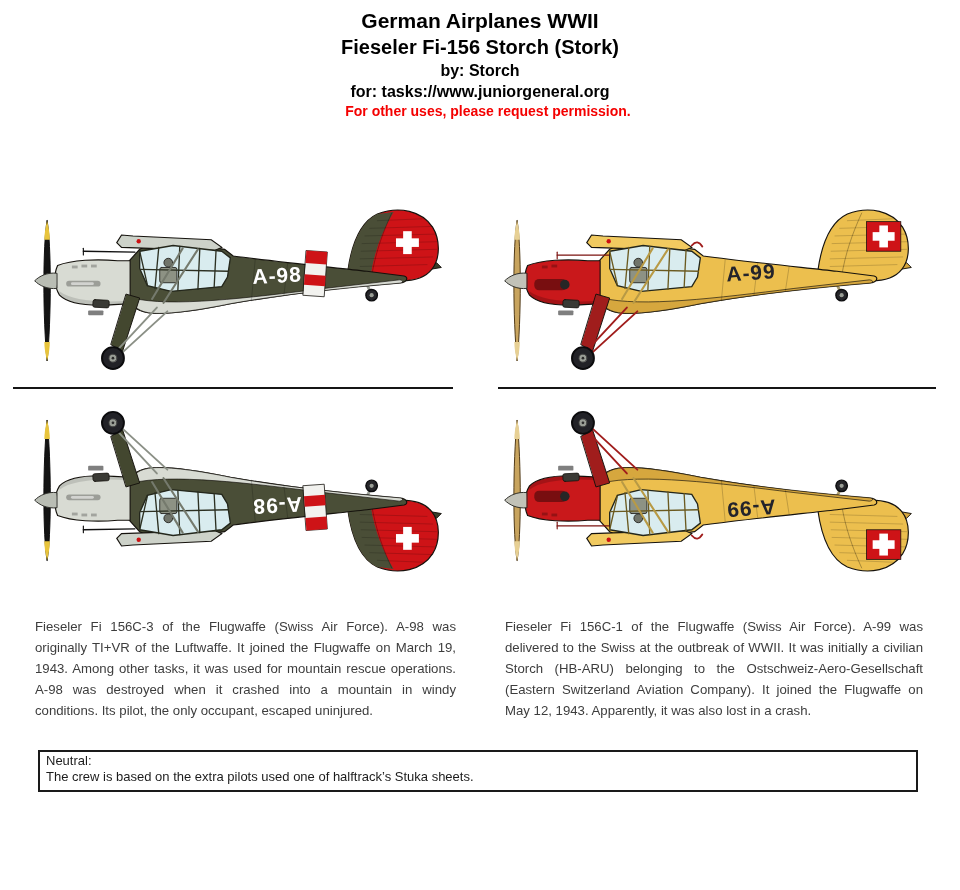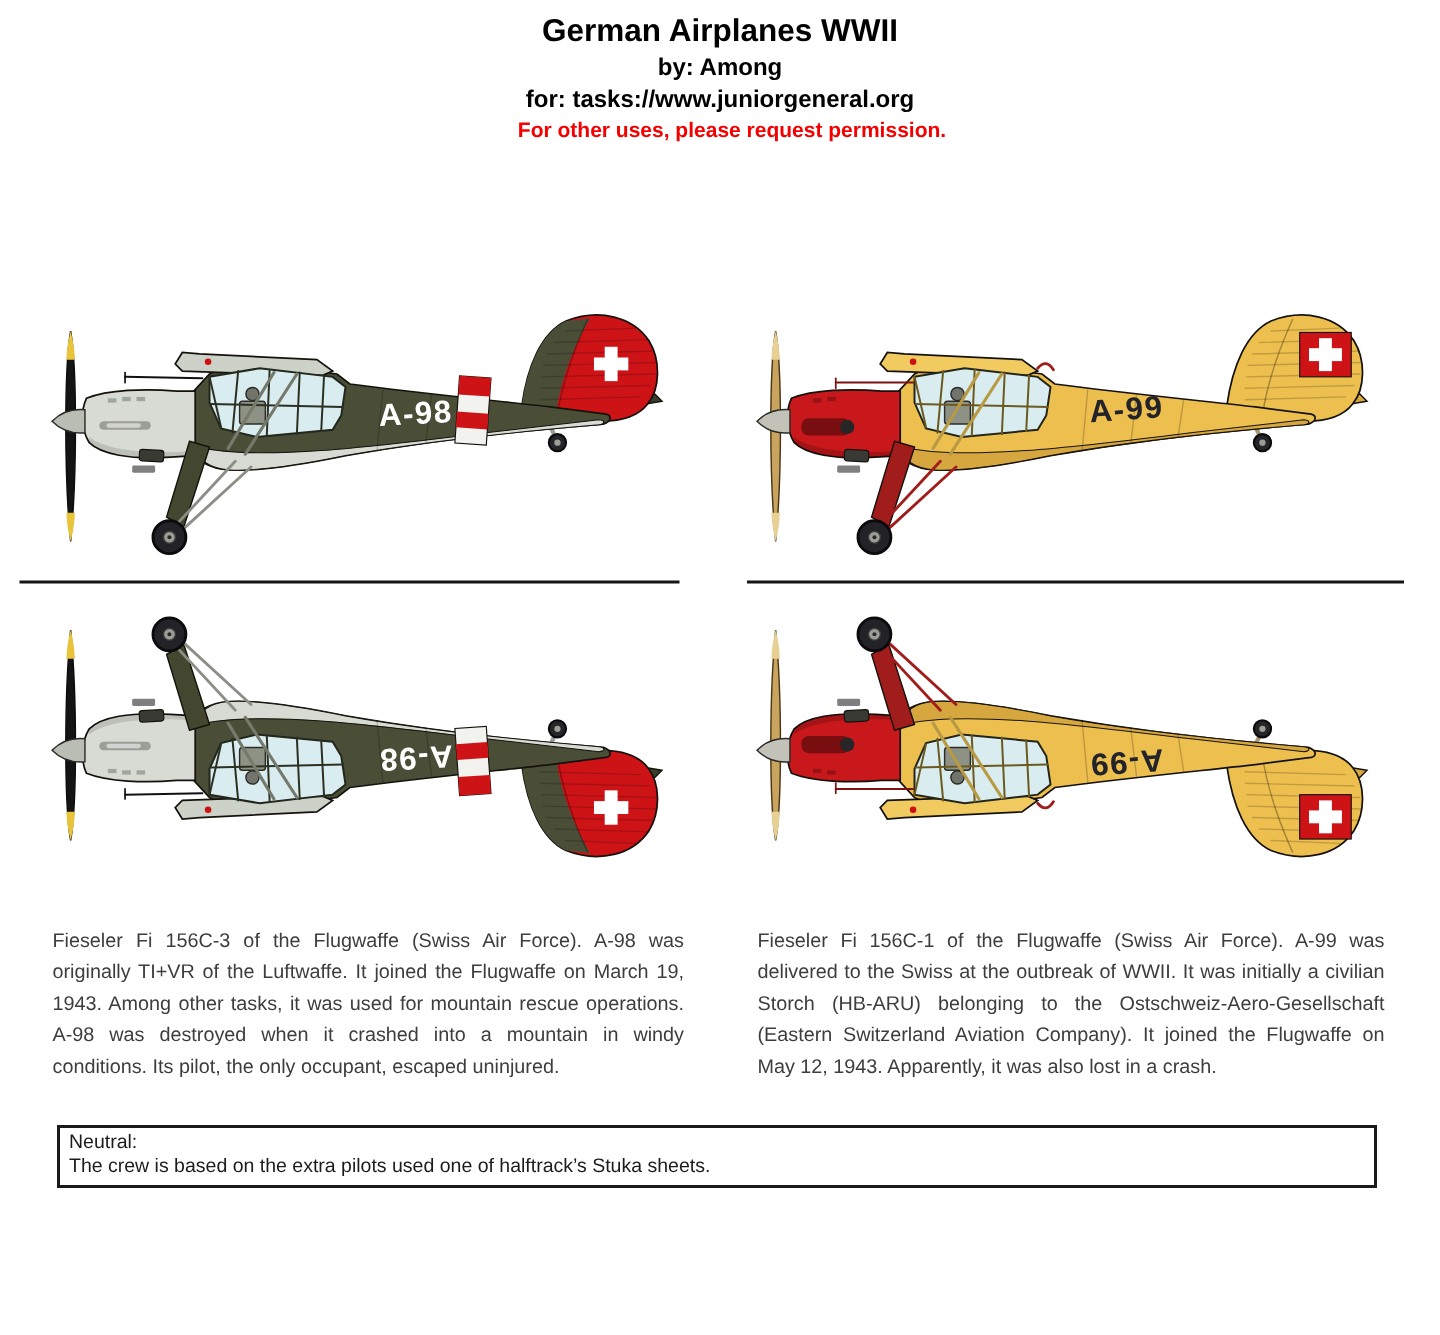--- a/index.html
+++ b/index.html
@@ -31,21 +31,22 @@
                padding:1px 6px 5px 6px;font-size:13px;line-height:16px;color:#1c1c1c;}
   #svg-defs{position:absolute;width:0;height:0;}
 </style>
 </head>
 <body>
 
 <div id="sheet">
 
   <div id="header">
     <div class="hdr-title">German Airplanes WWII</div>
-    <div class="hdr-by">by: Among</div>
+    <div class="hdr-sub">Fieseler Fi-156 Storch (Stork)</div>
+    <div class="hdr-by">by: Storch</div>
     <div class="hdr-for">for: tasks://www.juniorgeneral.org</div>
     <div class="hdr-perm">For other uses, please request permission.</div>
   </div>
 
   <svg id="svg-defs" aria-hidden="true">
     <defs>
 
       <g id="body-a98" stroke-linecap="round">
 
         <path stroke="#15120d" stroke-width="1" d="M336,87 L428,74 L433,79 L344,94 Z" fill="#3b3f2b"></path>

